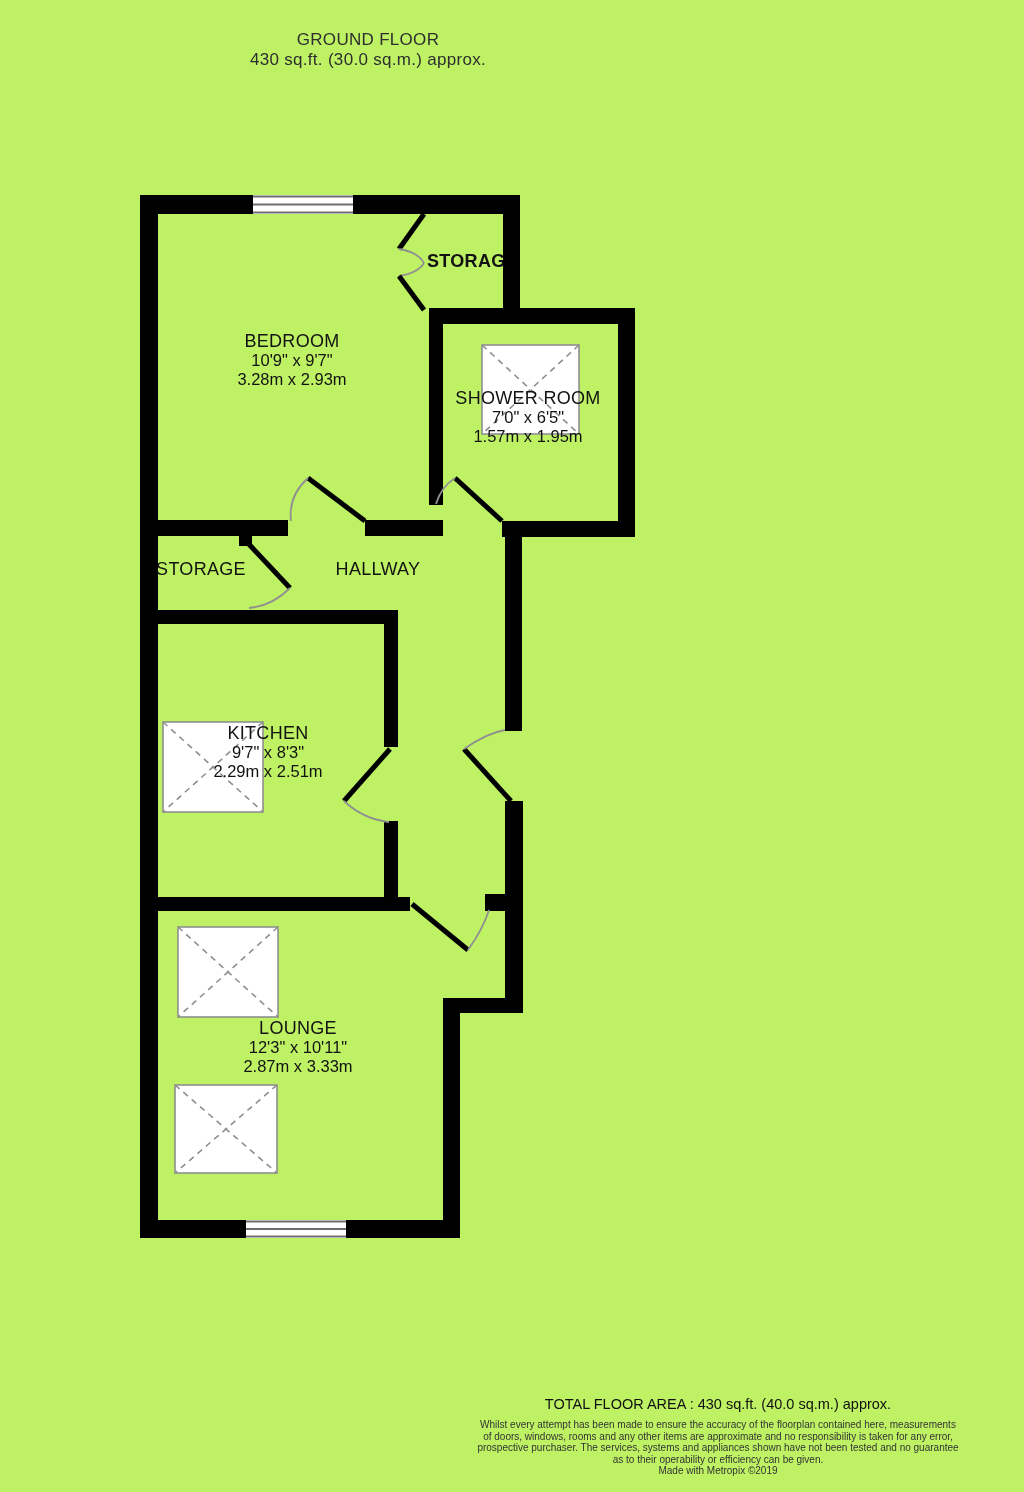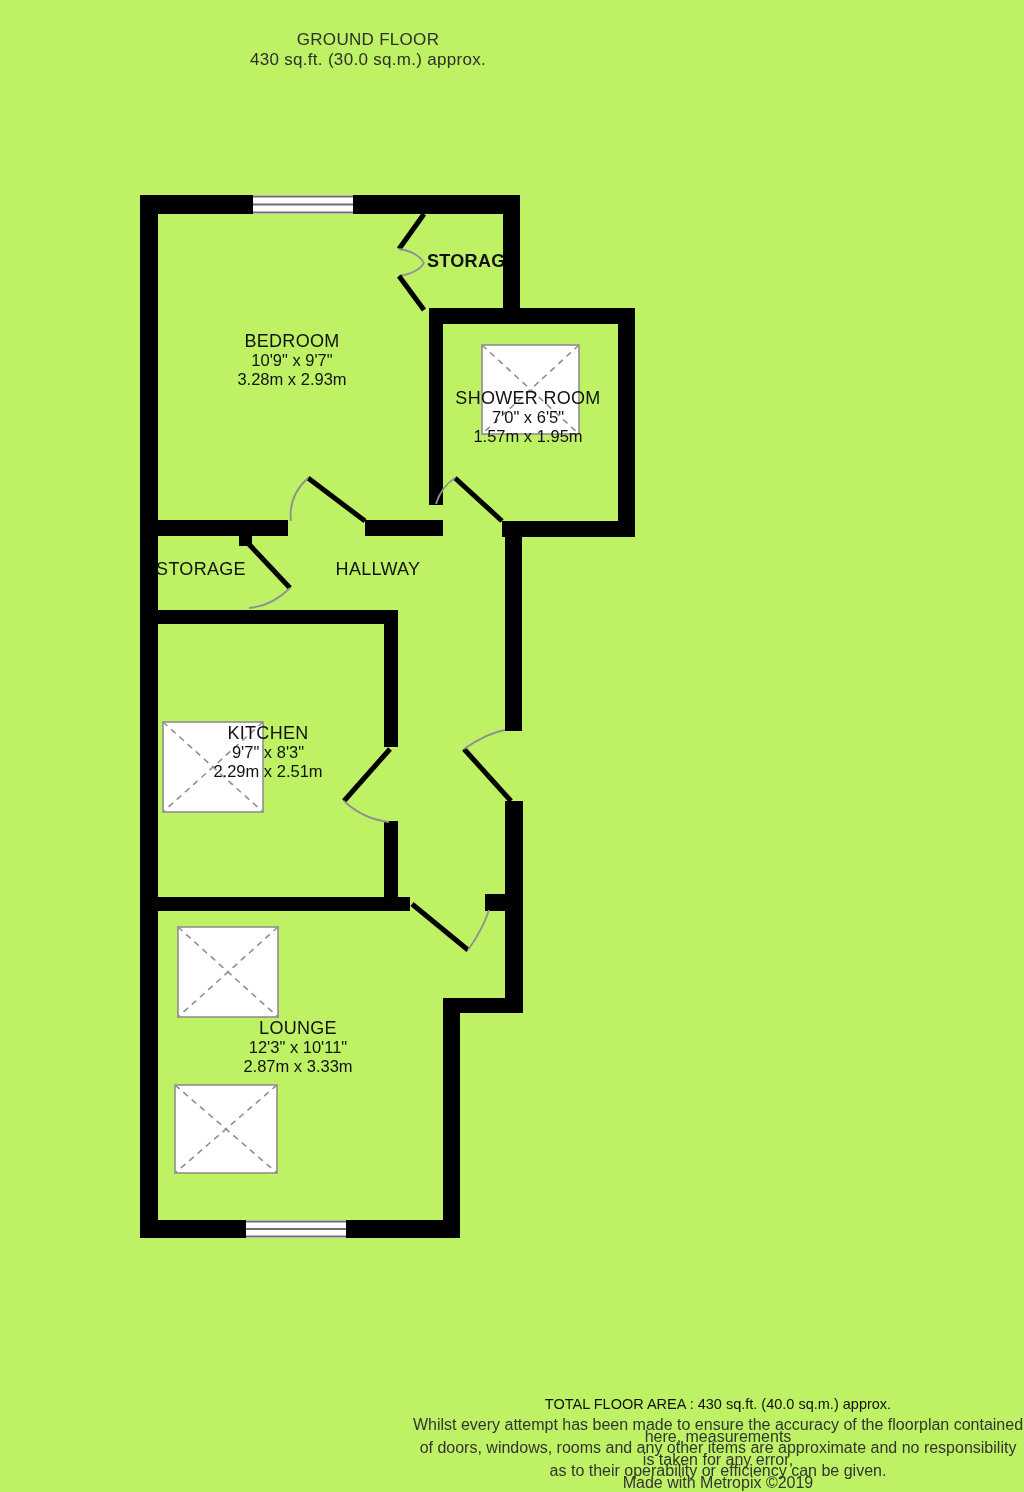--- a/index.html
+++ b/index.html
@@ -18,21 +18,21 @@
   .label-single{font-size:18px;line-height:19px;letter-spacing:0.3px;}
   .storage-top{
     position:absolute;left:427px;top:252px;width:76px;height:22px;
     overflow:hidden;white-space:nowrap;text-align:left;
     color:#121212;font-weight:bold;font-size:18px;line-height:19px;letter-spacing:0.3px;
   }
   .footer-block{
     position:absolute;left:412px;top:1396px;width:612px;text-align:center;color:#333;
   }
   .footer-total{font-size:14.5px;font-weight:normal;color:#101010;margin-bottom:7px;}
-  .footer-line{display:block;font-size:16px;line-height:11.6px;color:#333;}
+  .footer-line{display:block;font-size:10px;line-height:11.6px;color:#333;}
 </style>
 </head>
 <body>
 
 <div class="page">
 
   <div class="title-block">
     <div>GROUND FLOOR</div>
     <div>430 sq.ft. (30.0 sq.m.) approx.</div>
   </div>
@@ -169,17 +169,18 @@
   <div class="room-label" style="left:148px;top:1019px;width:300px;">
     <div class="room-name">LOUNGE</div>
     <div class="room-dim">12'3" x 10'11"</div>
     <div class="room-dim">2.87m x 3.33m</div>
   </div>
 
   <div class="footer-block">
     <div class="footer-total">TOTAL FLOOR AREA : 430 sq.ft. (40.0 sq.m.) approx.</div>
     <span class="footer-line">Whilst every attempt has been made to ensure the accuracy of the floorplan contained here, measurements</span>
     <span class="footer-line">of doors, windows, rooms and any other items are approximate and no responsibility is taken for any error,</span>
+    <span class="footer-line">prospective purchaser. The services, systems and appliances shown have not been tested and no guarantee</span>
     <span class="footer-line">as to their operability or efficiency can be given.</span>
     <span class="footer-line">Made with Metropix ©2019</span>
   </div>
 
 </div>
 
 </body></html>

